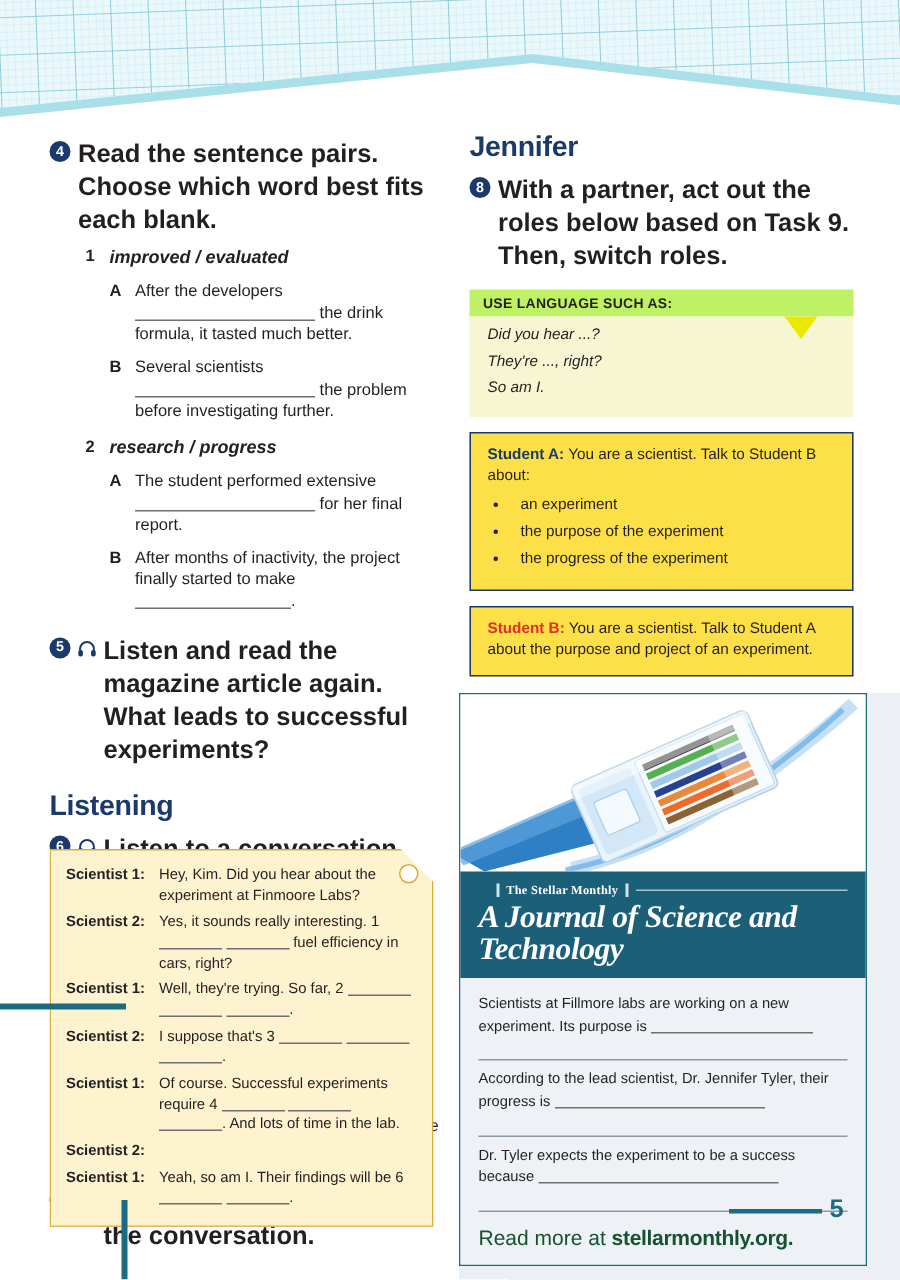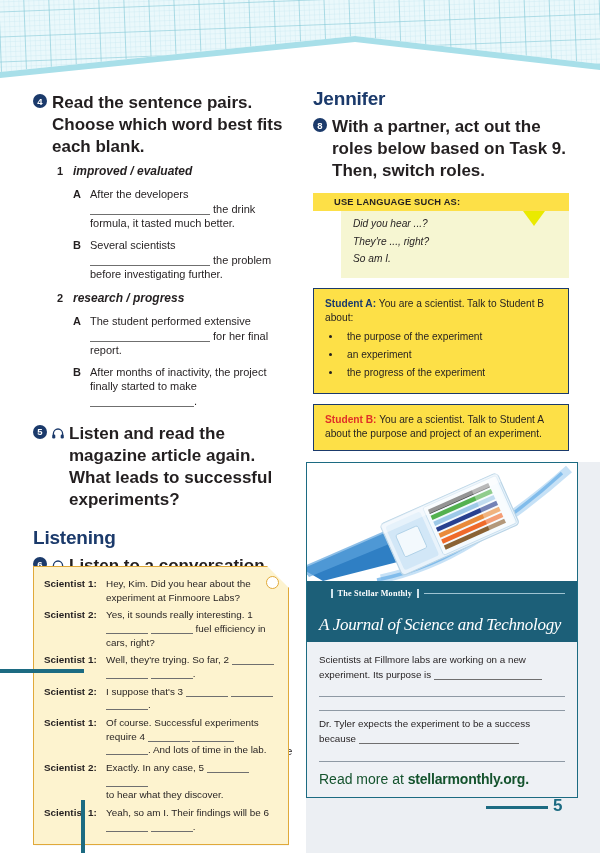--- a/index.html
+++ b/index.html
@@ -68,25 +68,25 @@
     position:absolute; right:9px; top:9px; width:13px; height:13px;
     border-radius:50%; background:#ffffff; border:1.4px solid #e0a93a;
   }
   .dline { display:flex; font-size:9.9px; line-height:1.38; margin-bottom:4px; }
   .dline .who { flex:0 0 62px; font-weight:bold; }
   .dline .say { flex:1; }
 
   
   .ul-box { position:relative; margin-top:8px; width:100%; }
   .ul-head {
-    background:#fde047; color:#231f20; font-weight:bold; font-size:9.3px;
-    padding:4px 21px; letter-spacing:0.2px;
+    background:#bef264; color:#231f20; font-weight:bold; font-size:9.3px;
+    padding:4px 9px; letter-spacing:0.2px;
   }
   .ul-body {
-    background:#f6f6d2; padding:6px 10px 8px 12px; position:relative;margin-left:28px;
+    background:#f6f6d2; padding:6px 10px 8px 12px; position:relative;
   }
   .ul-body p { margin:0 0 4px 0; font-size:10.2px; font-style:italic; line-height:1.32; }
   .ul-notch {
     position:absolute; right:24px; top:0; width:0; height:0;
     border-left:11px solid transparent; border-right:11px solid transparent;
     border-top:15px solid #eaea00;
   }
 
   
   .role-box {
@@ -103,29 +103,29 @@
     width:3px; height:3px; border-radius:50%; background:#231f20;
   }
 
   
   .journal {
     position:absolute; left:306px; top:462px; width:272px;
     border:1.6px solid #1c6b82; background:#ffffff;
   }
   .jphoto { position:relative; height:118px; overflow:hidden; background:#fff; }
   .jmast { background:#1c5f78; padding:8px 12px 9px 12px; position:relative; }
-  .jmast-top { display:flex; align-items:center; gap:5px; margin-bottom:18px; padding-left:12px;}
+  .jmast-top { display:flex; align-items:center; gap:5px; margin-bottom:3px; padding-left:12px;}
   .jrule { flex:1; height:1px; background:#9fc4d2; }
   .jtick { width:1.5px; height:9px; background:#cfe3eb; }
   .jbrand {
     color:#ffffff; font-size:8.2px; font-weight:bold; white-space:nowrap;
     font-family:"Liberation Serif", serif; letter-spacing:0.2px;
   }
   .jtitle {
-    color:#ffffff; font-size:17px; font-weight:normal; font-style:italic;
+    color:#ffffff; font-size:21px; font-weight:bold; font-style:italic;
     font-family:"Liberation Serif", serif; letter-spacing:-0.3px; line-height:1;
   }
   .jbody { background:#eef1f5; padding:11px 12px 10px 12px; }
   .jpara { font-size:9.8px; line-height:1.5; margin:0 0 2px 0; color:#231f20; }
   .jline { display:block; border-bottom:1px solid #8e99a4; height:13px; margin-bottom:1px; }
   .jmore {
     font-size:14px; color:#14532d; margin-top:9px; font-weight:normal;
   }
   .jmore b { font-weight:bold; letter-spacing:-0.2px; }
 
@@ -321,24 +321,20 @@
       <div class="dline">
         <span class="who">Scientist 1:</span>
         <span class="say"><span>Of course. Successful experiments require 4</span>
           <span class="blank b-sm"></span>
           <span class="blank b-sm"></span>
           <span class="blank b-sm"></span><span>. And lots of time in the lab.</span></span>
       </div>
 
       <div class="dline">
         <span class="who">Scientist 2:</span>
-        <span class="say"><span>Exactly. In any case, 5</span>
-          <span class="blank b-sm"></span>
-          <span class="blank b-sm"></span><br>
-          <span>to hear what they discover.</span></span>
       </div>
 
       <div class="dline" style="margin-bottom:0;">
         <span class="who">Scientist 1:</span>
         <span class="say"><span>Yeah, so am I. Their findings will be 6</span><br>
           <span class="blank b-sm"></span>
           <span class="blank b-sm"></span><span>.</span></span>
       </div>
     </div>
   </div>
@@ -360,22 +356,22 @@
         <div class="ul-notch"></div>
         <p>Did you hear ...?</p>
         <p>They're ..., right?</p>
         <p>So am I.</p>
       </div>
     </div>
 
     <div class="role-box">
       <span class="nameA">Student A:</span><span> You are a scientist. Talk to Student B about:</span>
       <ul class="bullets">
+        <li>an experiment</li>
         <li>the purpose of the experiment</li>
-        <li>an experiment</li>
         <li>the progress of the experiment</li>
       </ul>
     </div>
 
     <div class="role-box">
       <span class="nameB">Student B:</span><span> You are a scientist. Talk to Student A about the purpose and project of an experiment.</span>
     </div>
 
     <h2 class="section" style="margin-top:14px;">Writing</h2>
 
@@ -427,20 +423,22 @@
         <span class="jrule"></span>
       </div>
       <div class="jtitle">A Journal of Science and Technology</div>
     </div>
 
     <div class="jbody">
       <p class="jpara"><span>Scientists at Fillmore labs are working on a new experiment. Its purpose is</span>
         <span class="blank" style="width:108px;"></span></p>
       <span class="jline"></span>
 
+      <p class="jpara" style="margin-top:6px;"><span>According to the lead scientist, Dr. Jennifer Tyler, their progress is</span>
+        <span class="blank" style="width:140px;"></span></p>
       <span class="jline"></span>
 
       <p class="jpara" style="margin-top:6px;"><span>Dr. Tyler expects the experiment to be a success because</span>
         <span class="blank" style="width:160px;"></span></p>
       <span class="jline"></span>
 
       <div class="jmore"><span>Read more at </span><b>stellarmonthly.org.</b></div>
     </div>
   </div>
 

